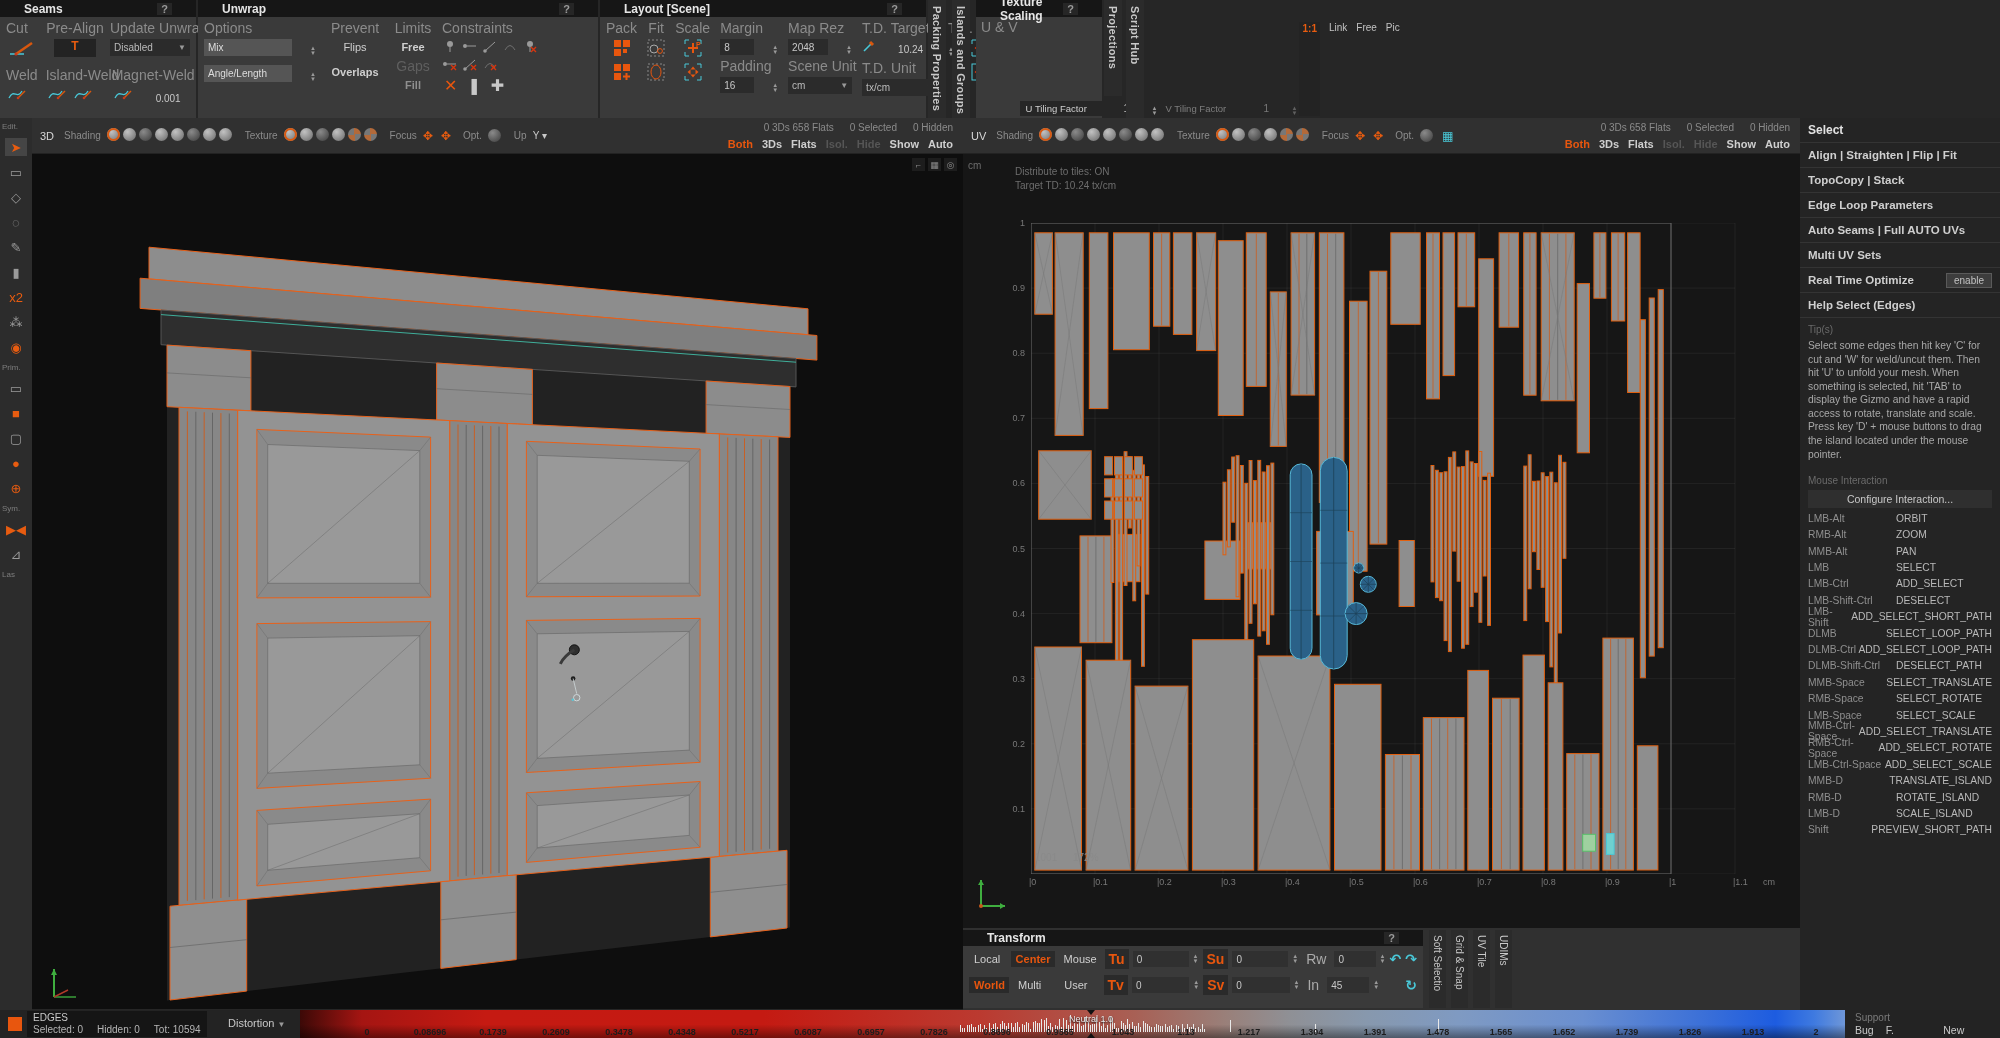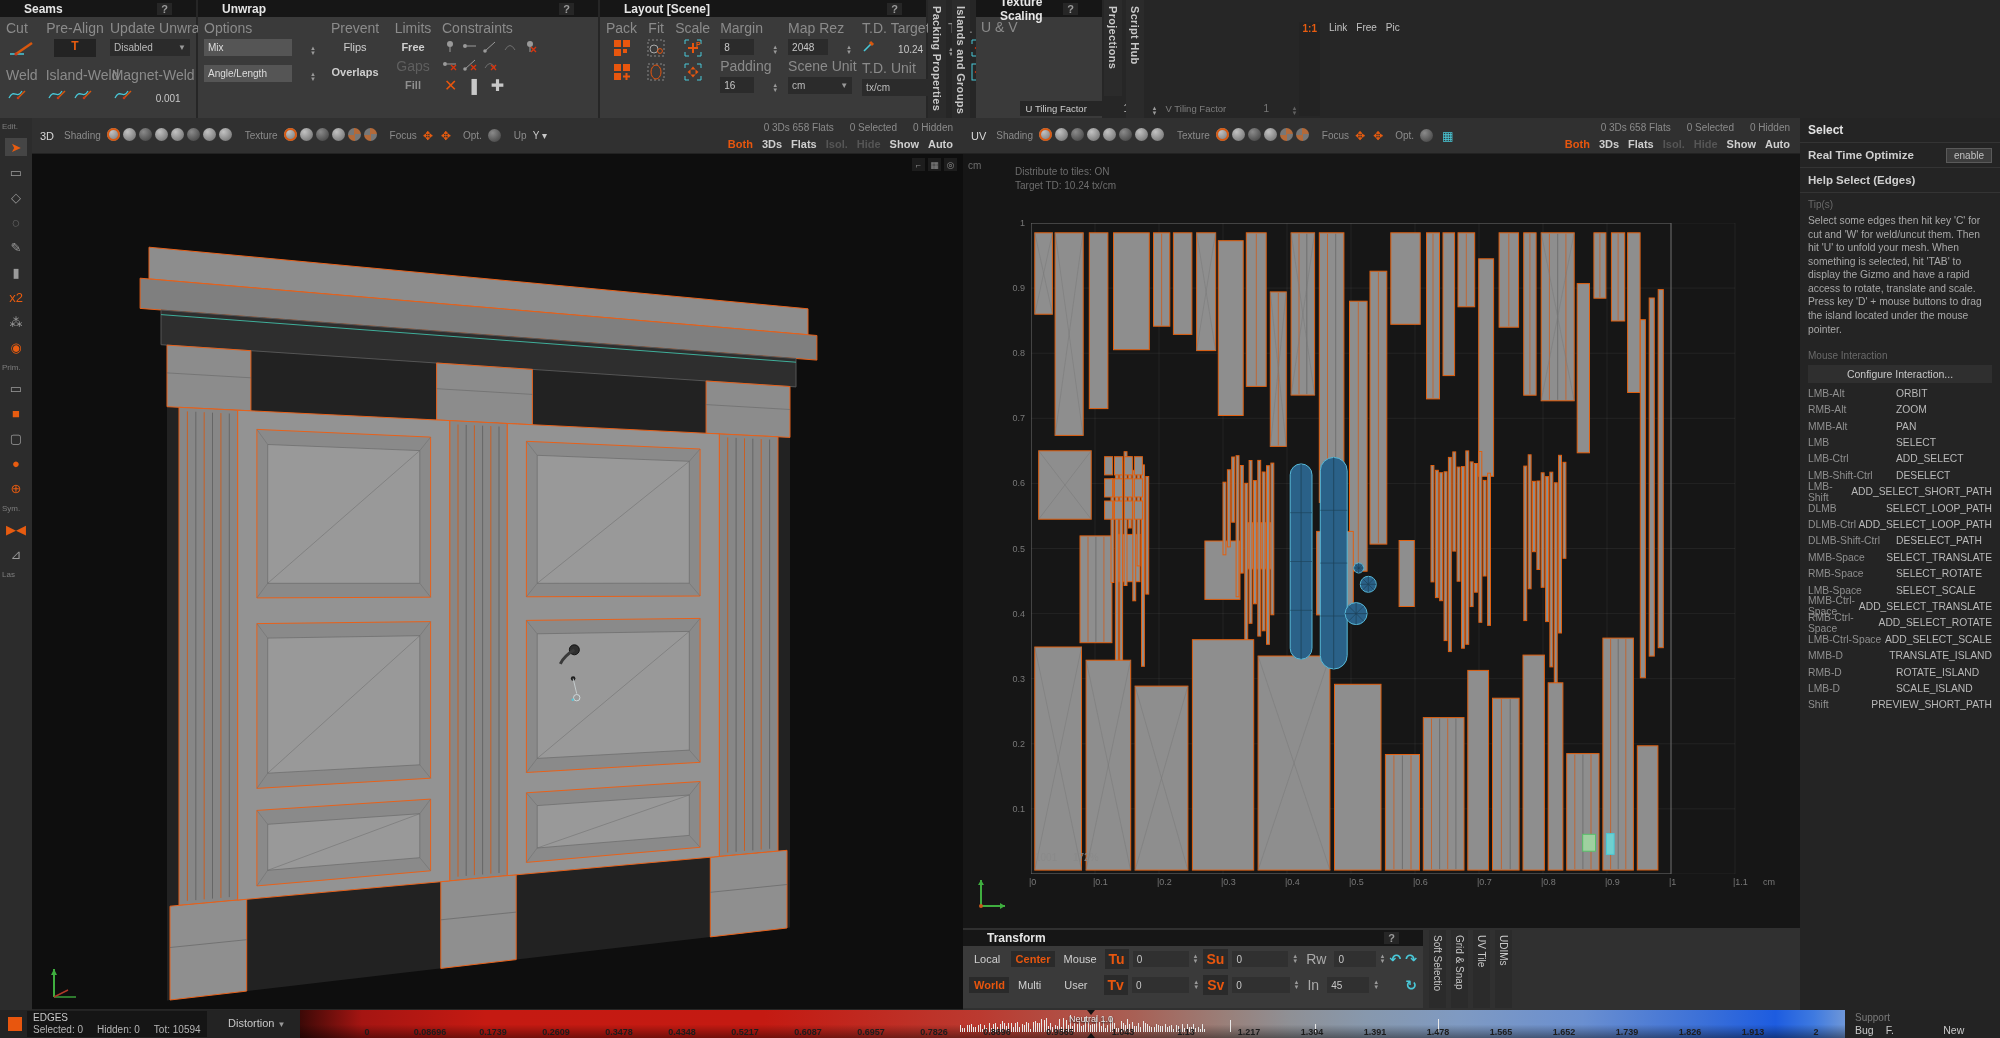--- a/index.html
+++ b/index.html
@@ -871,20 +871,37 @@
       <div class="rlab" style="left: 642px; top: 723px;">|0.9</div>
       <div class="rlab" style="left: 706px; top: 723px;">|1</div>
       <div class="rlab" style="left: 770px; top: 723px;">|1.1</div>
     </div>
 </div>
 
 <div id="rightpanel">
   <div class="sect">
       <span class="title">Select</span>
     </div>
+  <div id="sections">
+      <div class="sect">
+        <span>Align | Straighten | Flip | Fit</span>
+      </div>
+      <div class="sect">
+        <span>TopoCopy | Stack</span>
+      </div>
+      <div class="sect">
+        <span>Edge Loop Parameters</span>
+      </div>
+      <div class="sect">
+        <span>Auto Seams | Full AUTO UVs</span>
+      </div>
+      <div class="sect">
+        <span>Multi UV Sets</span>
+      </div>
+    </div>
   <div class="sect">
     <span>Real Time Optimize</span>
     <span class="enablebtn">enable</span>
   </div>
   <div class="sect">
       <span>Help Select (Edges)</span>
     </div>
   <div class="greylab">Tip(s)</div>
   <div class="tiptext">Select some edges then hit key 'C' for cut and 'W' for weld/uncut them. Then hit 'U' to unfold your mesh. When something is selected, hit 'TAB' to display the Gizmo and have a rapid access to rotate, translate and scale. Press key 'D' + mouse buttons to drag the island located under the mouse pointer.</div>
   <div class="greylab">Mouse Interaction</div>

